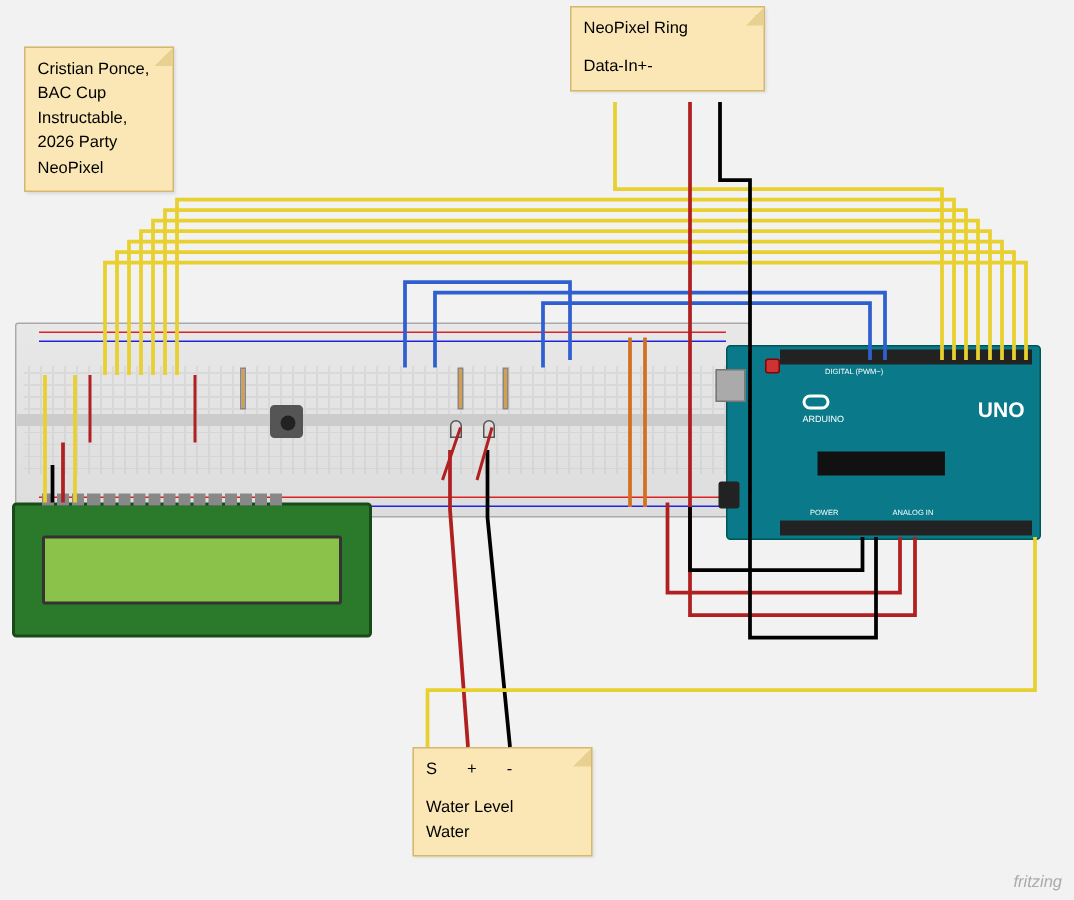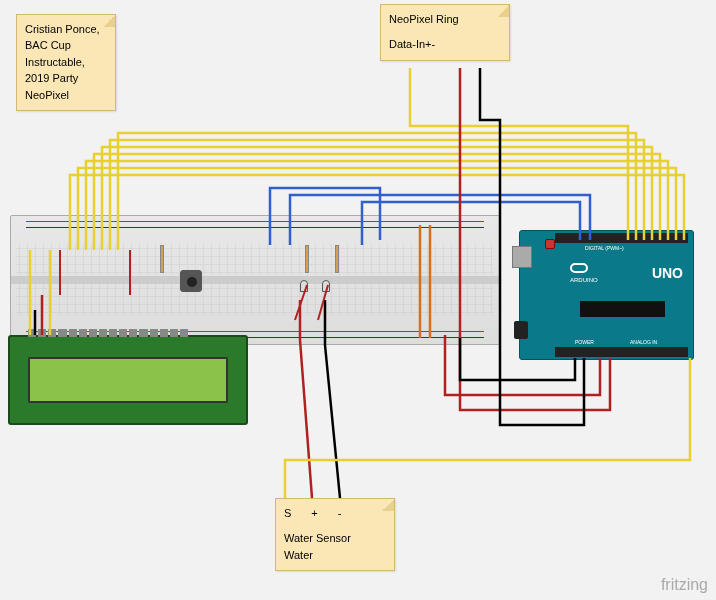--- a/index.html
+++ b/index.html
@@ -13,65 +13,65 @@
 .bb-rail.top1{top:4px}.bb-rail.top1::before{top:1px;background:#d22}.bb-rail.top1::after{top:7px;background:#22d}
 .bb-rail.top2{top:14px}
 .bb-rail.bot1{bottom:14px}
 .bb-rail.bot2{bottom:4px}.bb-rail.bot2::before{top:1px;background:#d22}.bb-rail.bot2::after{top:7px;background:#22d}
 .bb-holes{position:absolute;left:5px;right:5px;top:28px;bottom:28px;background:repeating-linear-gradient(90deg,transparent 0 3px,#999 3px 4px,transparent 4px 8px),repeating-linear-gradient(0deg,transparent 0 3px,#999 3px 4px,transparent 4px 8px);opacity:.15}
 .bb-center{position:absolute;left:0;right:0;top:50%;height:8px;background:#ccc;transform:translateY(-50%)}
 .lcd{position:absolute;left:8px;top:335px;width:240px;height:90px;background:#2b7a2b;border:2px solid #1a4a1a;border-radius:3px}
 .lcd-screen{position:absolute;left:18px;top:20px;right:18px;bottom:20px;background:#8bc34a;border:2px solid #333;border-radius:2px}
 .lcd-pins{position:absolute;left:18px;top:-8px;width:160px;height:8px;display:flex;gap:2px}
 .lcd-pins span{flex:1;background:#888}
-.arduino{position:absolute;right:22px;top:230px;width:175px;height:130px;background:#0a7a8a;border:1px solid #055;border-radius:3px}
+.arduino{position:absolute;right:22px;top:230px;width:210px;height:130px;background:#0a7a8a;border:1px solid #055;border-radius:3px}
 .ard-usb{position:absolute;left:-8px;top:15px;width:20px;height:22px;background:#aaa;border:1px solid #777}
 .ard-power{position:absolute;left:-6px;top:90px;width:14px;height:18px;background:#222;border-radius:2px}
 .ard-headers{position:absolute;top:2px;left:35px;right:5px;height:10px;background:#222}
 .ard-headers2{position:absolute;bottom:2px;left:35px;right:5px;height:10px;background:#222}
 .ard-chip{position:absolute;left:60px;top:70px;width:85px;height:16px;background:#111}
 .ard-label{position:absolute;right:10px;top:34px;font-size:14px;color:#fff;font-weight:bold}
 .ard-inf{position:absolute;left:50px;top:32px;width:18px;height:10px;border:2px solid #fff;border-radius:10px}
 .ard-btn{position:absolute;left:25px;top:8px;width:10px;height:10px;background:#c33;border-radius:2px;border:1px solid #800}
 .ard-txt{position:absolute;font-size:5px;color:#fff}
 svg.wires{position:absolute;left:0;top:0;width:716px;height:600px;pointer-events:none}
 .component{position:absolute;background:#888;border:1px solid #555}
 .resistor{width:4px;height:28px;background:linear-gradient(#d4a050,#d4a050);border:1px solid #888}
 .pot{width:22px;height:22px;background:#555;border-radius:3px}
 .pot::after{content:'';position:absolute;left:6px;top:6px;width:10px;height:10px;background:#222;border-radius:50%}
 .led{width:8px;height:12px;border-radius:4px 4px 0 0}
-.watermark{position:absolute;right:8px;bottom:6px;font-size:16px;color:#aaa;}
+.watermark{position:absolute;right:8px;bottom:6px;font-size:11px;color:#aaa;font-style:italic}
 </style>
 </head>
 <body>
 
-<div class="note" style="left:16px;top:14px;width:100px">
+<div class="note" style="left:16px;top:31px;width:100px">
   <div>Cristian Ponce,</div>
   <div>BAC Cup</div>
   <div>Instructable,</div>
-  <div>2019 Party</div>
+  <div>2026 Party</div>
   <div>NeoPixel</div>
 </div>
 
 <div class="note" style="left:380px;top:4px;width:130px">
   <div style="margin-bottom:10px">NeoPixel Ring</div>
   <div style="display:flex;">
     <span>Data-In</span>
     <span>+</span>
     <span>-</span>
   </div>
 </div>
 
 <div class="note" style="left:275px;top:498px;width:120px">
   <div style="display:flex;gap:20px;margin-bottom:10px">
     <span>S</span>
     <span>+</span>
     <span>-</span>
   </div>
-  <div>Water Sensor</div>
+  <div>Water Level</div>
   <div>Water</div>
 </div>
 
 <div class="breadboard">
   <div class="bb-rail top1"></div>
   <div class="bb-rail top2"></div>
   <div class="bb-holes"></div>
   <div class="bb-center"></div>
   <div class="bb-rail bot1"></div>
   <div class="bb-rail bot2"></div>

